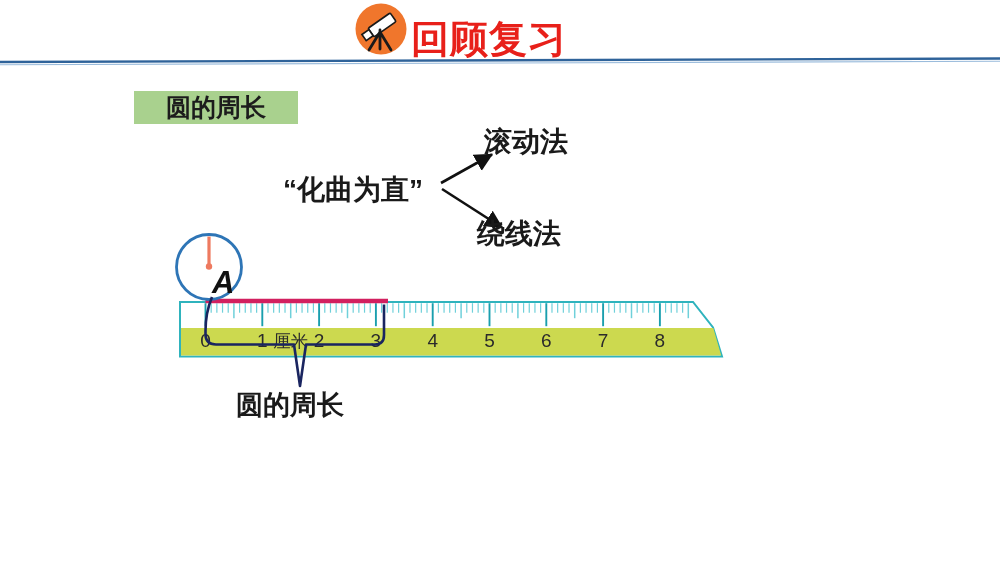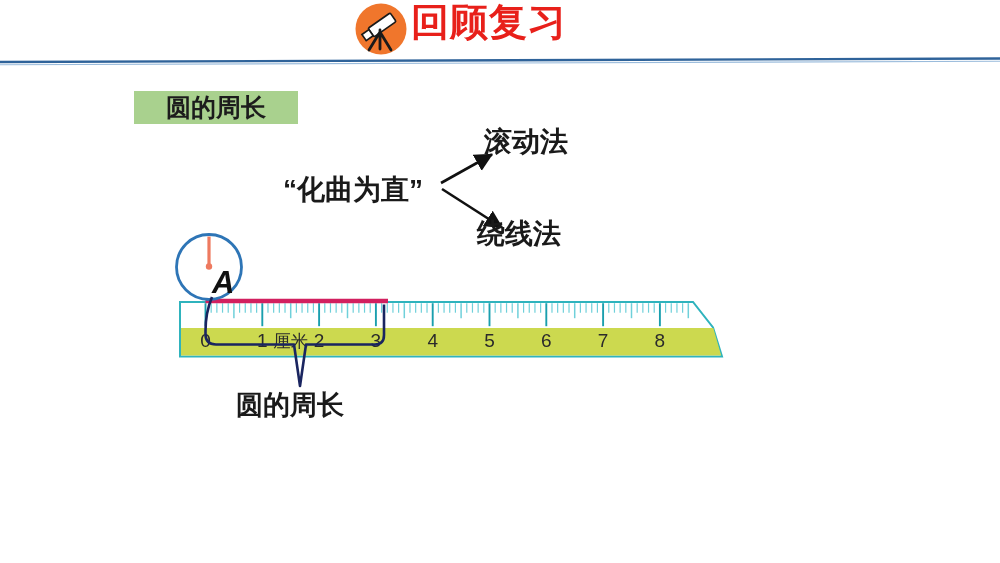--- a/index.html
+++ b/index.html
@@ -6,21 +6,21 @@
   .slide{
     position:relative;
     width:1000px;height:563px;
     background:#ffffff;
     overflow:hidden;
     font-family:"Liberation Sans","DejaVu Sans",sans-serif;
   }
   .abs{position:absolute;}
   #overlay-svg{position:absolute;left:0;top:0;width:1000px;height:563px;}
   .header-title{
-    left:411px;top:1px;
+    left:411px;top:18px;
     font-size:38px;font-weight:800;
     color:#e8201a;
     letter-spacing:1px;
     line-height:42px;
     white-space:nowrap;
   }
   .topic-label{
     left:134px;top:91px;width:164px;height:33px;
     background:#a9d18e;
     color:#1c1c1c;

